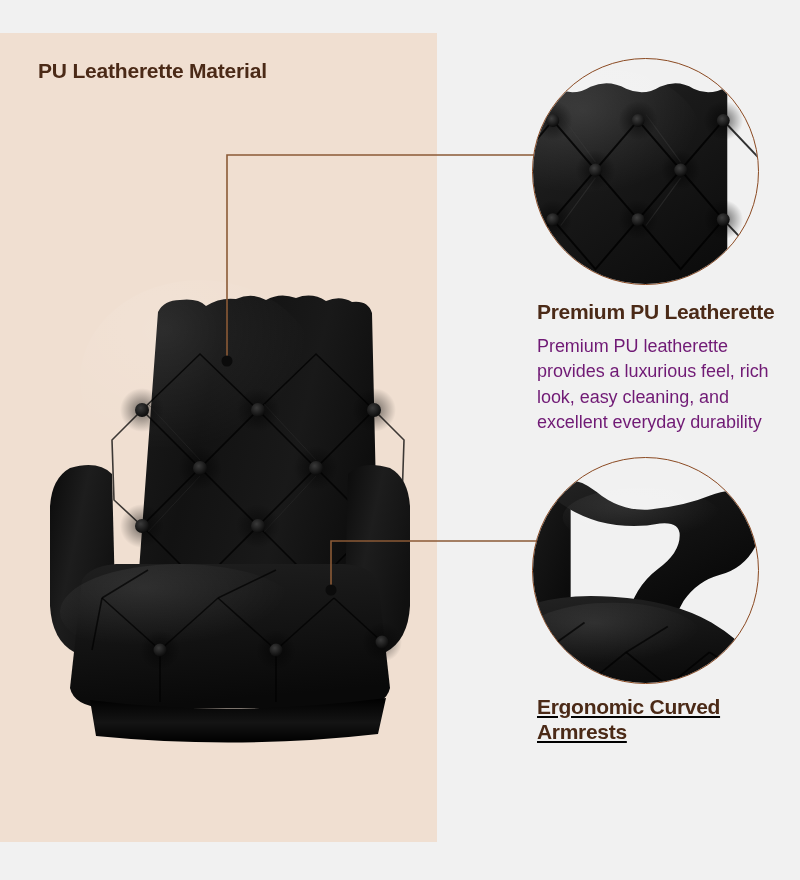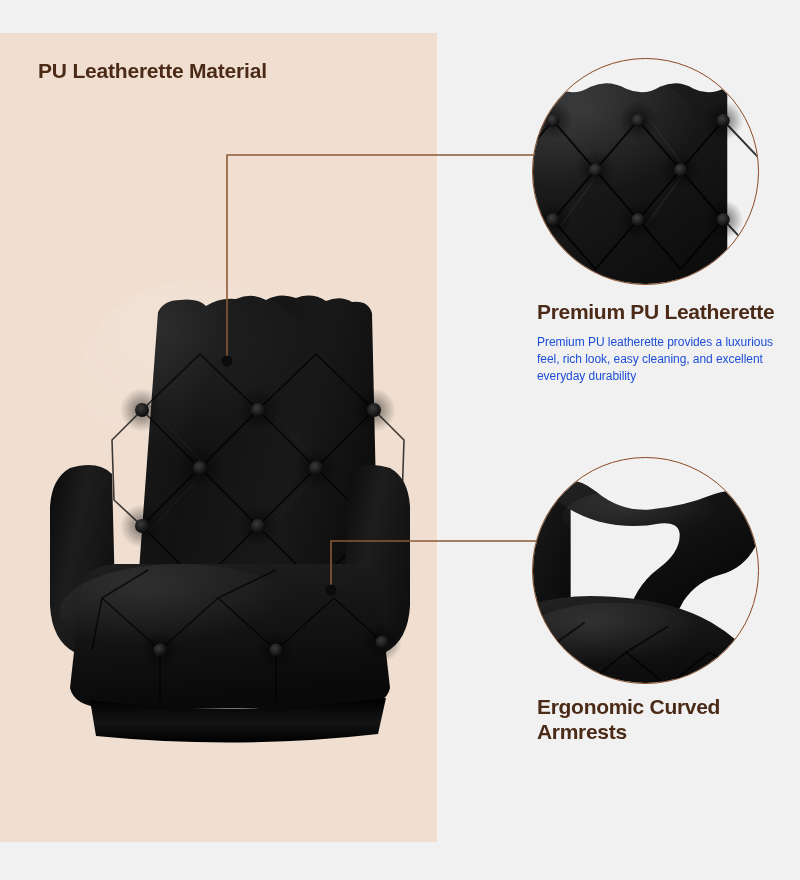--- a/index.html
+++ b/index.html
@@ -38,27 +38,27 @@
     box-sizing:border-box;
     background:#f1f1f1;
   }
   #callout-1{left:532px;top:58px;width:227px;height:227px;}
   #callout-2{left:532px;top:457px;width:227px;height:227px;}
   .callout svg{display:block;width:100%;height:100%;}
 
   
   .feature{position:absolute;width:250px;}
   #feature-1{left:537px;top:300px;}
-  #feature-2{left:537px;top:695px;}
+  #feature-2{left:537px;top:695px;text-decoration:underline;}
   .feature-title{
     font-size:21px;font-weight:700;line-height:1.18;
     color:#4b2a17;letter-spacing:-.3px;margin:0 0 9px 0;
   }
   .feature-body{
-    font-size:12px;line-height:1.42;color:#1d4ed8;
+    font-size:18px;line-height:1.42;color:#701a75;
     margin:0;letter-spacing:-.05px;
   }
 </style>
 </head>
 <body>
 
 <div id="stage">
 
   <div class="beige-panel"></div>
 

